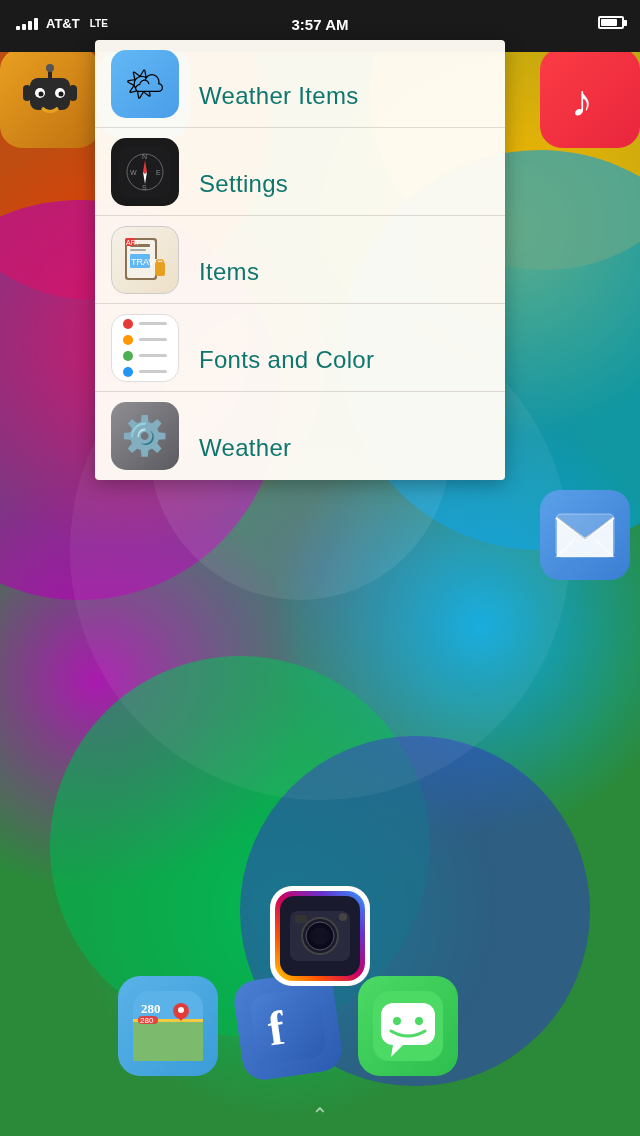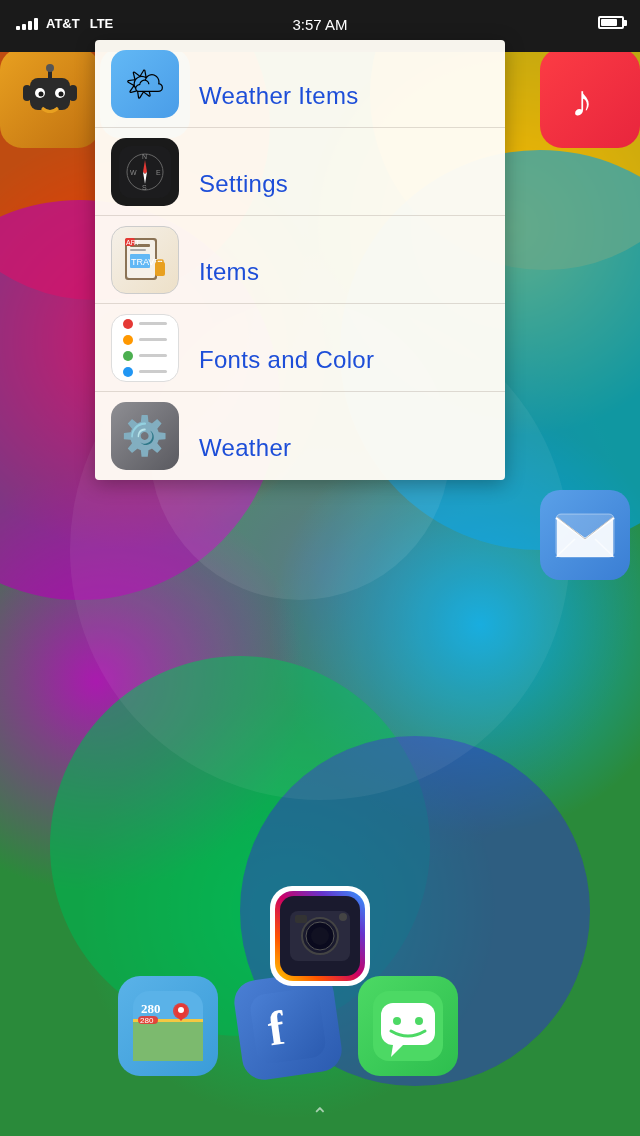--- a/index.html
+++ b/index.html
@@ -48,21 +48,21 @@
       display: flex;
       align-items: center;
       gap: 6px;
     }
 
     #status-time {
       position: absolute;
       left: 50%;
       transform: translateX(-50%);
       font-size: 15px;
-      font-weight: 400;
+      font-weight: 700;
       color: white;
     }
 
     #status-right {
       display: flex;
       align-items: center;
       gap: 4px;
     }
 
     
@@ -190,21 +190,21 @@
       margin-right: 20px;
       flex-shrink: 0;
       display: flex;
       align-items: center;
       justify-content: center;
       overflow: hidden;
     }
 
     .menu-item-label {
       font-size: 24px;
-      color: #1d4ed8;
+      color: #0f766e;
       font-weight: 400;
       letter-spacing: 0.3px;
       margin-top: 24px;
     }
 
     
     .icon-compass {
       background: #1a1a1a;
       color: white;
       font-size: 28px;
@@ -363,21 +363,21 @@
 <div id="status-bar">
   <div id="status-left">
 
     <div style="display:flex;align-items:flex-end;gap:2px;margin-right:2px;">
       <div class="signal-bar" style="width:4px;height:4px;"></div>
       <div class="signal-bar" style="width:4px;height:6px;"></div>
       <div class="signal-bar" style="width:4px;height:9px;"></div>
       <div class="signal-bar" style="width:4px;height:12px;"></div>
     </div>
     <span style="font-size:13px;">AT&amp;T</span>
-    <span style="font-size:13px;margin-left:4px;">LTE</span>
+    <span style="font-size:10px;margin-left:4px;">LTE</span>
   </div>
   <div id="status-time">3:57 AM</div>
   <div id="status-right">
     <div class="battery-icon">
       <div class="battery-fill"></div>
     </div>
   </div>
 </div>
 
 <div id="top-icons">

